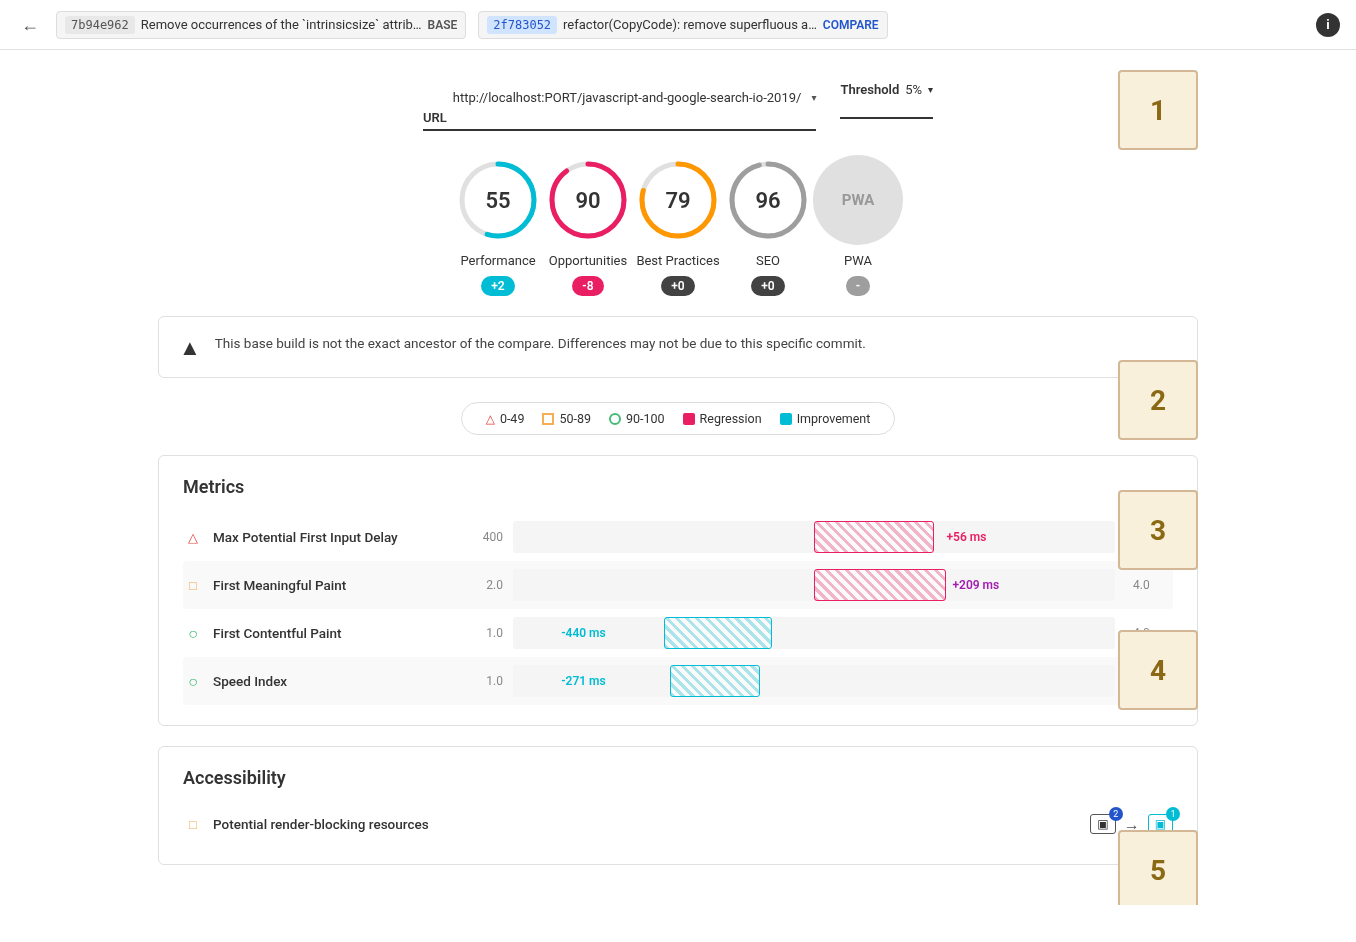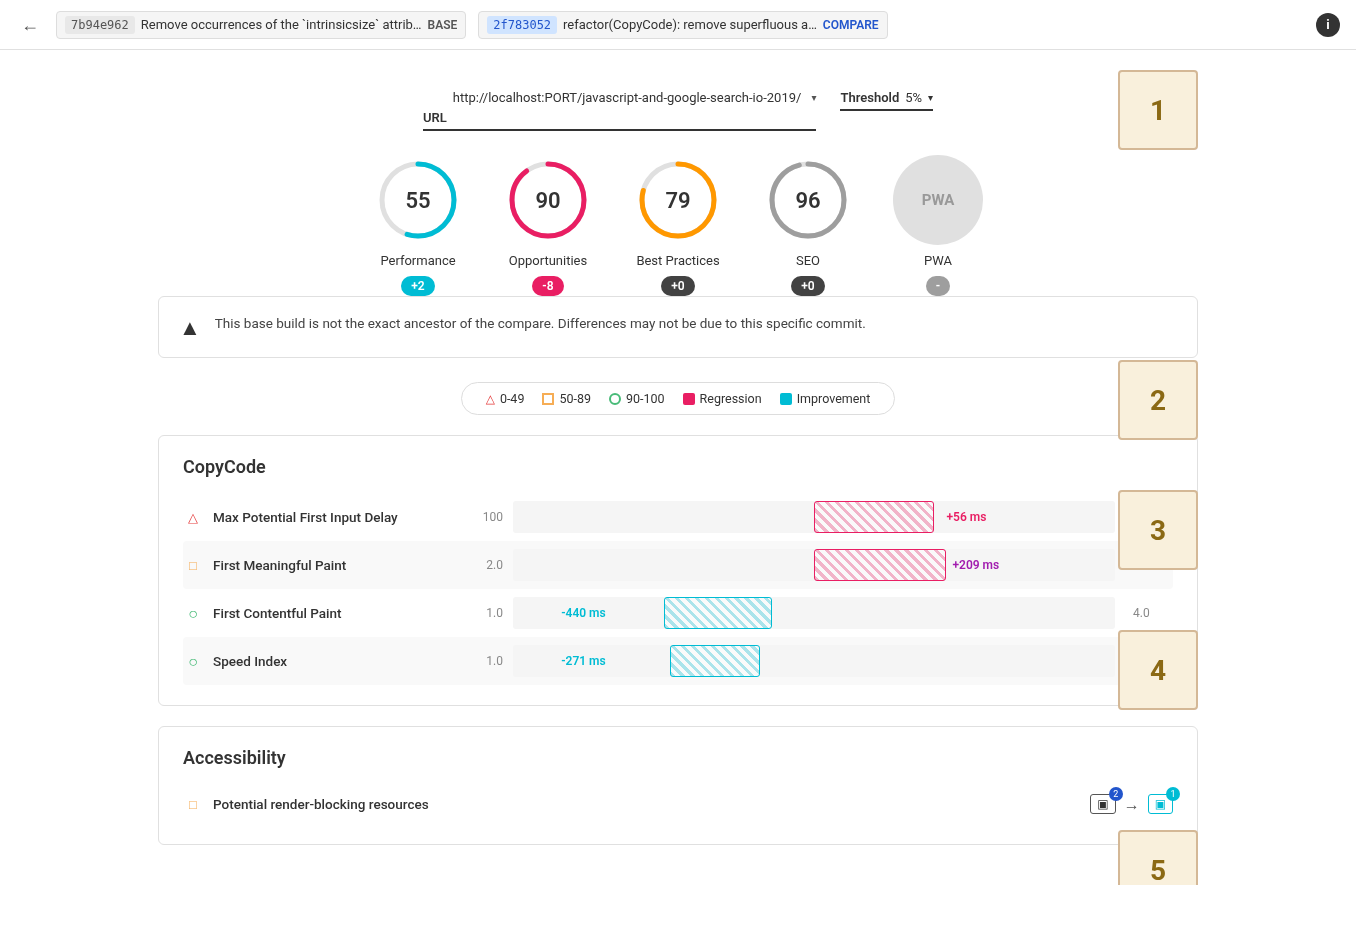--- a/index.html
+++ b/index.html
@@ -94,32 +94,32 @@
       display: flex; align-items: center; gap: 6px;
       border-bottom: 2px solid #333;
       padding-bottom: 4px;
     }
     .url-label { font-weight: 600; font-size: 13px; margin-top: 40px; }
     .url-value { font-size: 13px; color: #333; }
     .url-chevron { font-size: 10px; color: #555; margin-left: 4px; }
     .threshold-field {
       display: flex; align-items: center; gap: 6px;
       border-bottom: 2px solid #333;
-      padding-bottom: 4px;
+      padding-bottom: 20px;
       cursor: pointer;
     }
     .threshold-label { font-weight: 600; font-size: 13px; }
     .threshold-value { font-size: 13px; }
     .threshold-chevron { font-size: 10px; }
 
     
     .scores-row {
       display: flex;
       justify-content: center;
-      gap: 40px;
+      margin-bottom: 20px;
     }
     .score-item {
       display: flex;
       flex-direction: column;
       align-items: center;
       gap: 8px;
     }
     .score-circle-wrap {
       position: relative;
       width: 90px; height: 90px;
@@ -484,26 +484,26 @@
         <span class="legend-dot-red"></span>
         <span>Regression</span>
       </div>
       <div class="legend-item">
         <span class="legend-dot-cyan"></span>
         <span>Improvement</span>
       </div>
     </div>
 
     <div class="section-box">
-      <div class="section-title">CopyCode</div>
+      <div class="section-title">Metrics</div>
 
       <div class="metric-row">
         <div class="metric-icon" style="color:#e53e3e;">△</div>
         <div class="metric-name">Max Potential First Input Delay</div>
-        <div class="metric-min">100</div>
+        <div class="metric-min">400</div>
         <div class="metric-bar-area">
           <div class="metric-bar-fill hatched-red" style="left:50%;width:20%;"></div>
           <div class="metric-bar-label" style="left:72%;color:#e91e63;">+56 ms</div>
         </div>
         <div class="metric-max">600</div>
       </div>
 
       <div class="metric-row" style="background:#f9f9f9;border-radius:4px;">
         <div class="metric-icon" style="color:#f6ad55;">□</div>
         <div class="metric-name">First Meaningful Paint</div>

